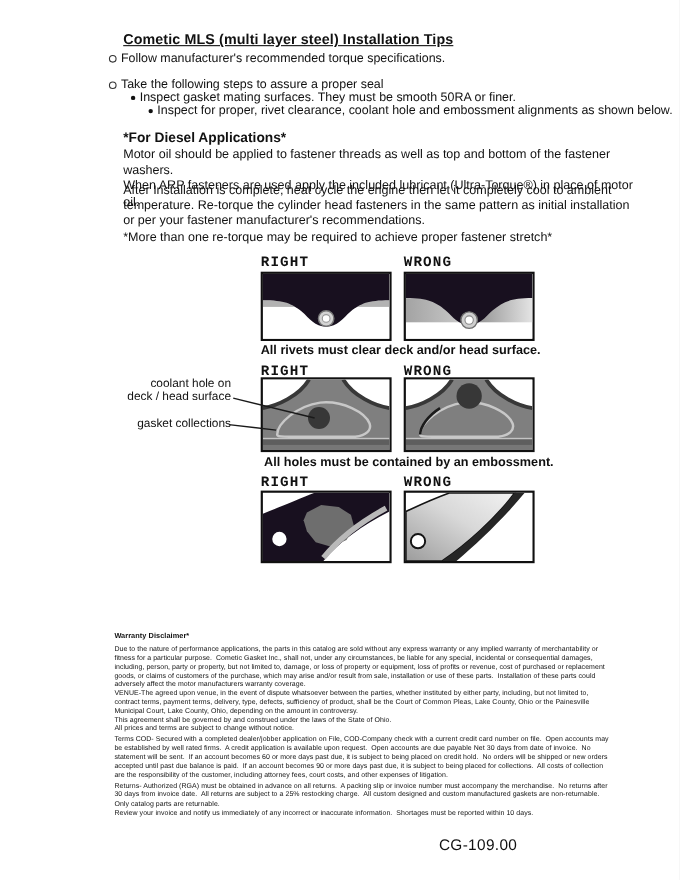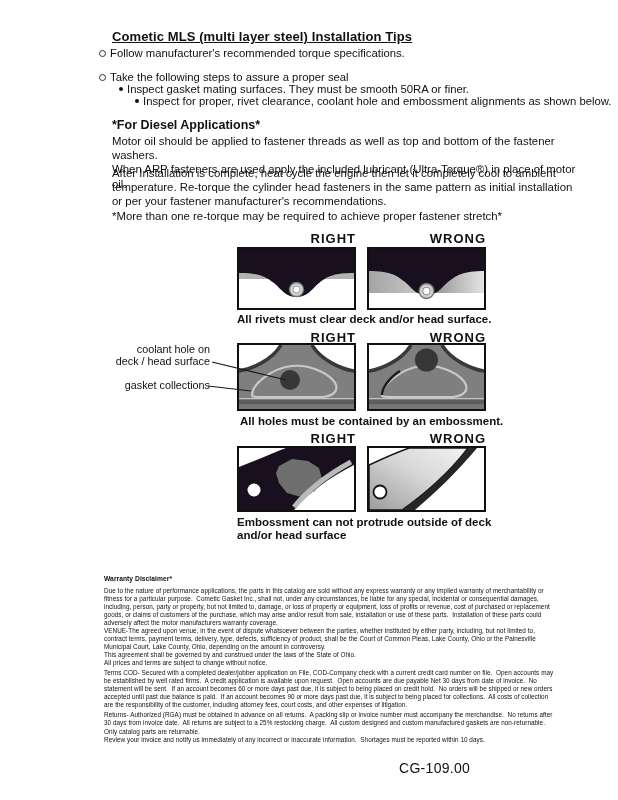--- a/index.html
+++ b/index.html
@@ -18,21 +18,21 @@
   .ring{
     width:5px;height:5px;border:1.2px solid #333;border-radius:50%;
     display:inline-block;margin:3px 4px 0 0;flex:0 0 auto;background:transparent;
   }
   .dot{
     width:4px;height:4px;background:#111;border-radius:50%;
     display:inline-block;margin:4px 4px 0 0;flex:0 0 auto;
   }
   .h2{font-size:12.5px;font-weight:bold;}
   .body{font-size:11.4px;line-height:14.2px;width:470px;}
-  .rw-label{font-size:13px;font-weight:bold;letter-spacing:1px;text-align:right;width:119px;}
+  .rw-label{font-size:13px;font-weight:bold;letter-spacing:1px;text-align:left;width:119px;font-family:Liberation Mono, monospace;}
   .caption{font-size:11.5px;font-weight:bold;line-height:12.5px;}
   .box{border:2px solid #101010;background:#fff;}
   .box svg{display:block;}
   .d-label{font-size:10.8px;line-height:11.5px;text-align:right;width:110px;left:100px;}
   .fine{font-size:6.35px;line-height:8px;width:512px;letter-spacing:0.05px;}
   .fine-head{font-size:6.7px;font-weight:bold;}
   .code{font-size:14px;letter-spacing:0.3px;}
 </style>
 </head>
 <body>
@@ -163,22 +163,20 @@
           <stop offset="1" stop-color="#f2f2f2"></stop>
         </linearGradient>
       </defs>
       <rect x="0" y="0" width="115" height="62" fill="#ffffff"></rect>
       <path d="M0,17 C15,10 29,4 40,0 H99 C81,24 55,47 33,62 H0 Z" fill="url(#g3)" stroke="#141414" stroke-width="1.5"></path>
       <path d="M99,0 C81,24 55,47 33,62 H46 C66,45 90,22 108,0 Z" fill="#262626"></path>
       <circle cx="11" cy="44" r="6.5" fill="#ffffff" stroke="#141414" stroke-width="1.8"></circle>
     </svg>
   </div>
 
-  <div class="abs caption txt" style="left:237px;top:516px;">Embossment can not protrude outside of deck
-and/or head surface</div>
 
   <svg class="abs" style="left:0;top:0;pointer-events:none;" width="618" height="560" viewBox="0 0 618 560">
     <line x1="212" y1="362" x2="286" y2="380" stroke="#1a1a1a" stroke-width="1.2"></line>
     <line x1="208" y1="386" x2="251" y2="391" stroke="#1a1a1a" stroke-width="1.2"></line>
   </svg>
 
   <div class="abs fine fine-head" style="left:104px;top:575px;">Warranty Disclaimer*</div>
   <div class="abs fine txt" style="left:104px;top:587px;">Due to the nature of performance applications, the parts in this catalog are sold without any express warranty or any implied warranty of merchantability or
 fitness for a particular purpose.  Cometic Gasket Inc., shall not, under any circumstances, be liable for any special, incidental or consequential damages,
 including, person, party or property, but not limited to, damage, or loss of property or equipment, loss of profits or revenue, cost of purchased or replacement

